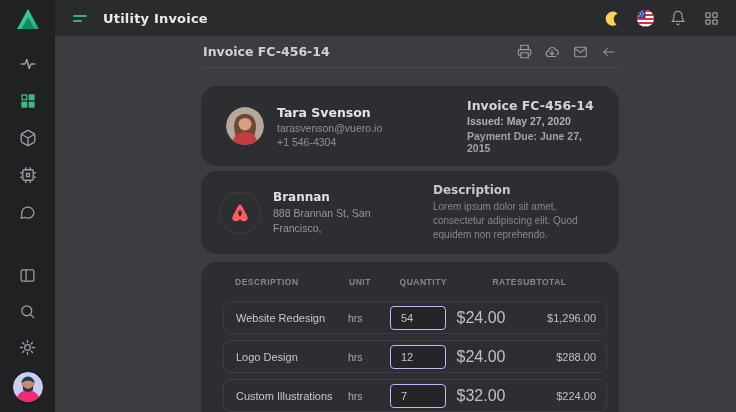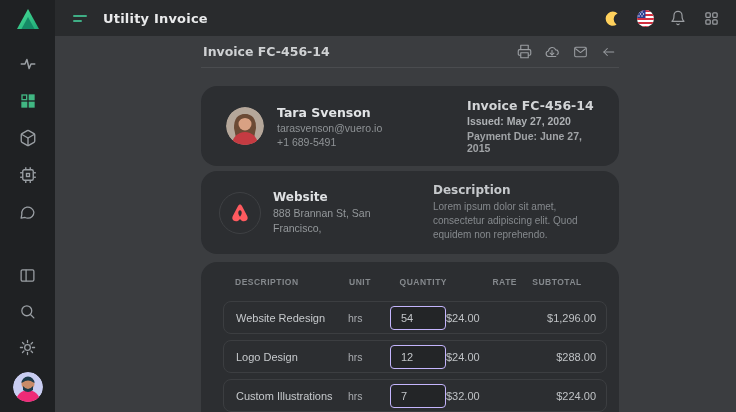--- a/index.html
+++ b/index.html
@@ -65,24 +65,24 @@
   .th { font-size:8.5px; font-weight:bold; letter-spacing:.5px; color:#85898d; }
   .trows { margin-top:11px; display:flex; flex-direction:column; gap:6px; }
   .trow { height:33px; border:1px solid #3c3e41; border-radius:8px; display:flex; align-items:center;
           padding:0 10px 0 12px; }
   .c-desc { flex:1; font-size:11px; color:#c6c9cc; }
   .c-unit { width:34px; font-size:10.5px; color:#a9acb0; }
   .c-qty  { width:64px; display:flex; justify-content:flex-end; }
   .c-qty input { width:56px; height:24px; background:#232527; border:1px solid #c4b5fd; border-radius:4px;
                  color:#c3c6c9; font-size:11px; padding:0 0 0 10px; outline:none;
                  font-family:"Liberation Sans", sans-serif; }
-  .c-rate { width:70px; text-align:left; font-size:11px; color:#bfc2c5; }
+  .c-rate { width:70px; text-align:center; font-size:16px; color:#bfc2c5; }
   .c-sub  { width:80px; text-align:right; font-size:11px; color:#bfc2c5; }
   .h-desc { flex:1; } .h-unit { width:34px;margin-left:32px; } .h-qty { width:64px; text-align:right; }
-  .h-rate { width:70px; text-align:right; } .h-sub { width:80px; text-align:center; }
+  .h-rate { width:70px; text-align:right; } .h-sub { width:80px; text-align:left; }
 </style>
 </head>
 <body>
 
 <div class="sidebar">
   <div class="side-logo">
     <svg width="24" height="22" viewBox="0 0 24 22">
       <defs>
           <linearGradient id="lg" x1="0" y1="0" x2="1" y2="1">
         <stop offset="0" stop-color="#4adf97"></stop>
@@ -259,37 +259,37 @@
           <circle cx="19" cy="19" r="19" fill="#b5a79a"></circle>
           <path d="M8 21 q0 -14 11 -14 q11 0 11 14 l-2 10 h-18 z" fill="#6b4a35"></path>
           <path d="M6 38 a13 13 0 0 1 26 0 z" fill="#c53b42"></path>
           <circle cx="19" cy="17" r="6.5" fill="#d9a183"></circle>
           <path d="M12 14 q7 -6 14 0 q-1 -7 -7 -7 q-6 0 -7 7z" fill="#6b4a35"></path>
         </svg>
       </div>
       <div class="who">
         <div class="who-name">Tara Svenson</div>
         <div class="who-sub">tarasvenson@vuero.io</div>
-        <div class="who-sub">+1 689-5491</div>
+        <div class="who-sub">+1 546-4304</div>
       </div>
       <div class="meta">
         <div class="meta-no">Invoice FC-456-14</div>
         <div class="meta-line">Issued: May 27, 2020</div>
         <div class="meta-line due">Payment Due: June 27, 2015</div>
       </div>
     </div>
 
     <div class="card card2">
       <div class="biz-logo">
         <svg width="24" height="24" viewBox="0 0 24 24">
           <path fill="#ff5a5f" fill-rule="evenodd" d="M8 20.2c-3.1 0-4.5-2.6-3.2-5.2L9.9 5.2C10.5 4 11.2 3.4 12 3.4s1.5.6 2.1 1.8l5.1 9.8c1.3 2.6-.1 5.2-3.2 5.2-1.6 0-2.9-.9-4-2.3-1.1 1.4-2.4 2.3-4 2.3zm4-4.4c1.1-1.5 1.7-2.9 1.7-4.1 0-1.5-.7-2.4-1.7-2.4s-1.7.9-1.7 2.4c0 1.2.6 2.6 1.7 4.1z"></path>
         </svg>
       </div>
       <div class="biz">
-        <div class="biz-name">Website</div>
+        <div class="biz-name">Brannan</div>
         <div class="biz-addr">888 Brannan St, San Francisco,</div>
       </div>
       <div class="desc">
         <div class="desc-h">Description</div>
         <div class="desc-t">Lorem ipsum dolor sit amet, consectetur adipiscing elit. Quod equidem non reprehendo.</div>
       </div>
     </div>
 
     <div class="card card3">
       <div class="thead">

